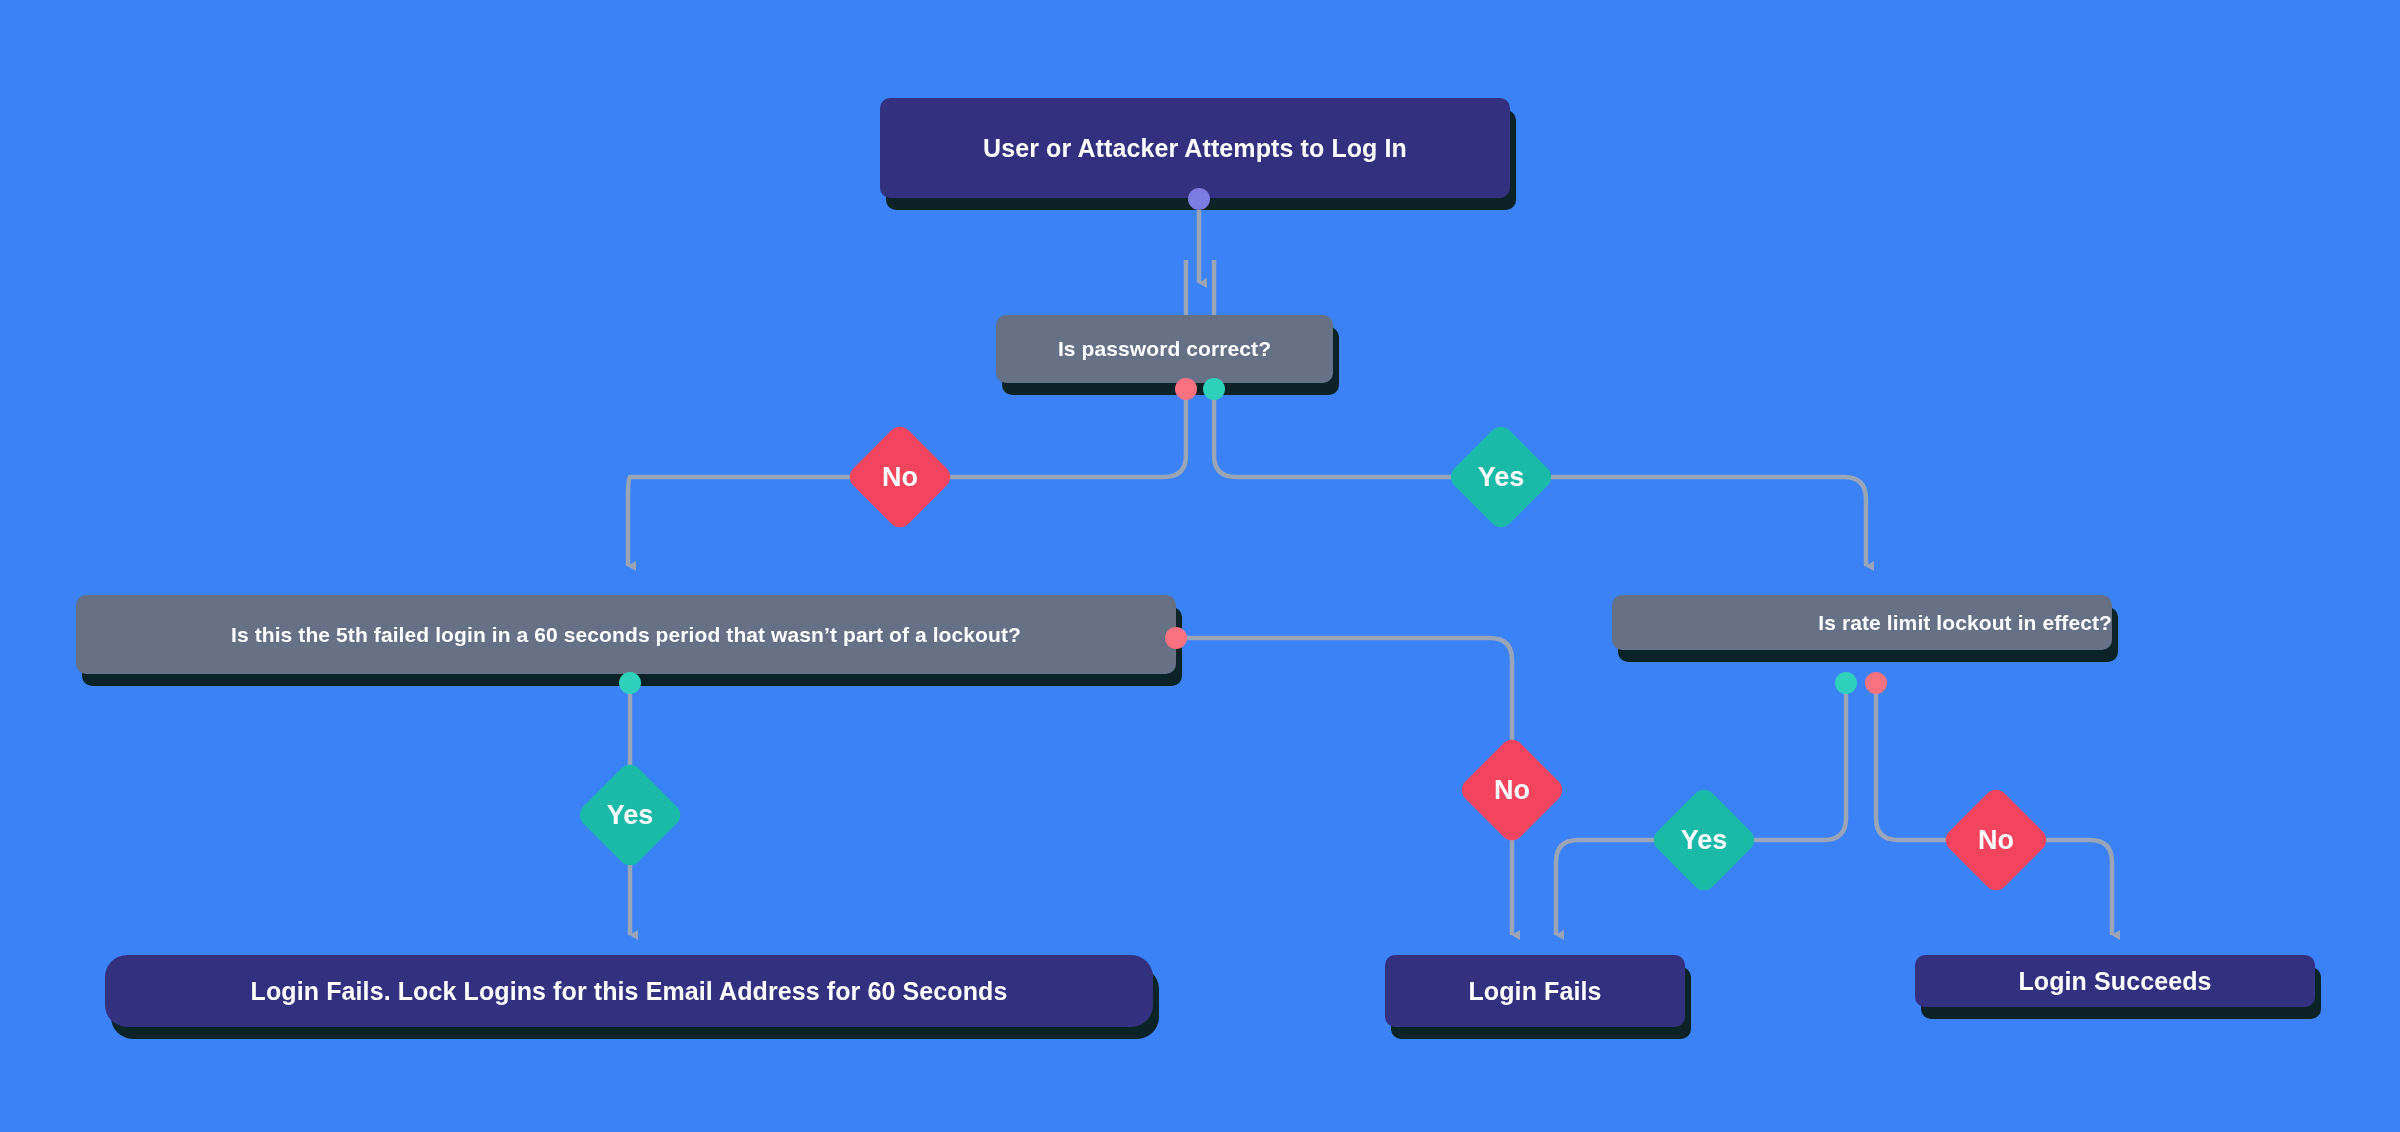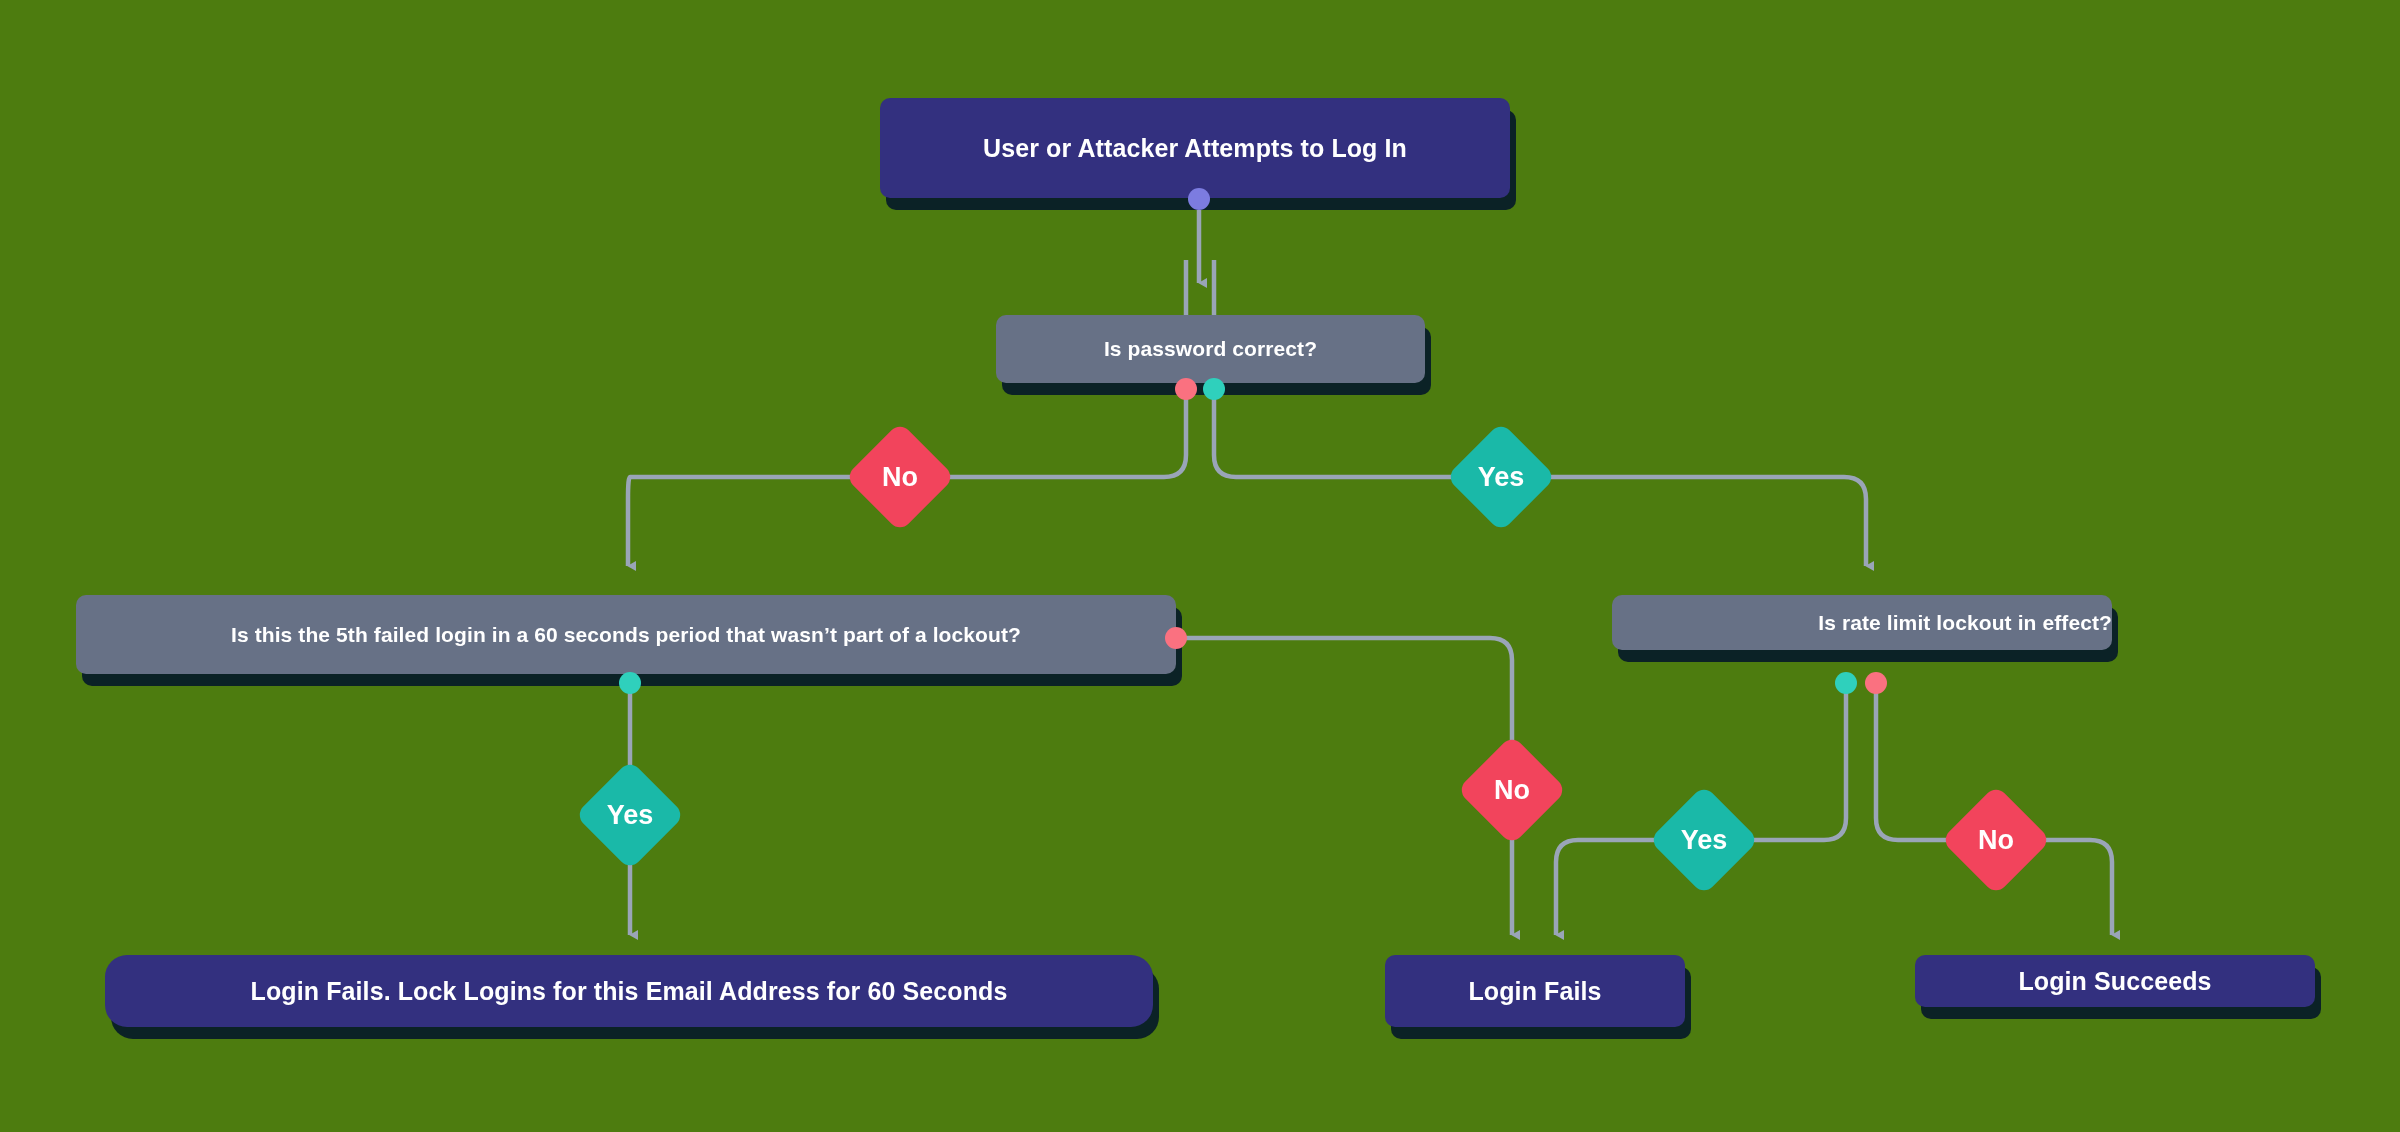--- a/index.html
+++ b/index.html
@@ -4,21 +4,21 @@
 <style>
   html, body {
     margin: 0;
     padding: 0;
     background: #000000;
   }
   #canvas {
     position: relative;
     width: 2400px;
     height: 1132px;
-    background: #4d7c0f;
+    background: #3b82f6;
     font-family: "Liberation Sans", sans-serif;
     overflow: hidden;
   }
   .edge-layer {
     position: absolute;
     left: 0;
     top: 0;
     width: 2400px;
     height: 1132px;
     pointer-events: none;
@@ -102,21 +102,21 @@
 
       <path d="M1876,690 L1876,818 Q1876,840 1898,840 L2090,840 Q2112,840 2112,862 L2112,935" marker-end="url(#arrowhead)"></path>
     </g>
   </svg>
 
   <div class="node terminal" style="left:880px; top:98px; width:630px; height:100px;">
     <span>User or Attacker Attempts to Log In</span>
   </div>
   <div class="dot violet" style="left:1188px; top:188px; width:22px; height:22px;"></div>
 
-  <div class="node decisionbox" style="left:996px; top:315px; width:429px; height:68px;">
+  <div class="node decisionbox" style="left:996px; top:315px; width:337px; height:68px;">
     <span>Is password correct?</span>
   </div>
   <div class="dot pink" style="left:1175px; top:378px; width:22px; height:22px;"></div>
   <div class="dot teal" style="left:1203px; top:378px; width:22px; height:22px;"></div>
 
   <div class="diamond no" style="left:841px; top:425px; width:118px; height:104px;">
     <span class="dshape" style="width:78px; height:78px;"></span>
     <span class="dlabel">No</span>
   </div>
 

